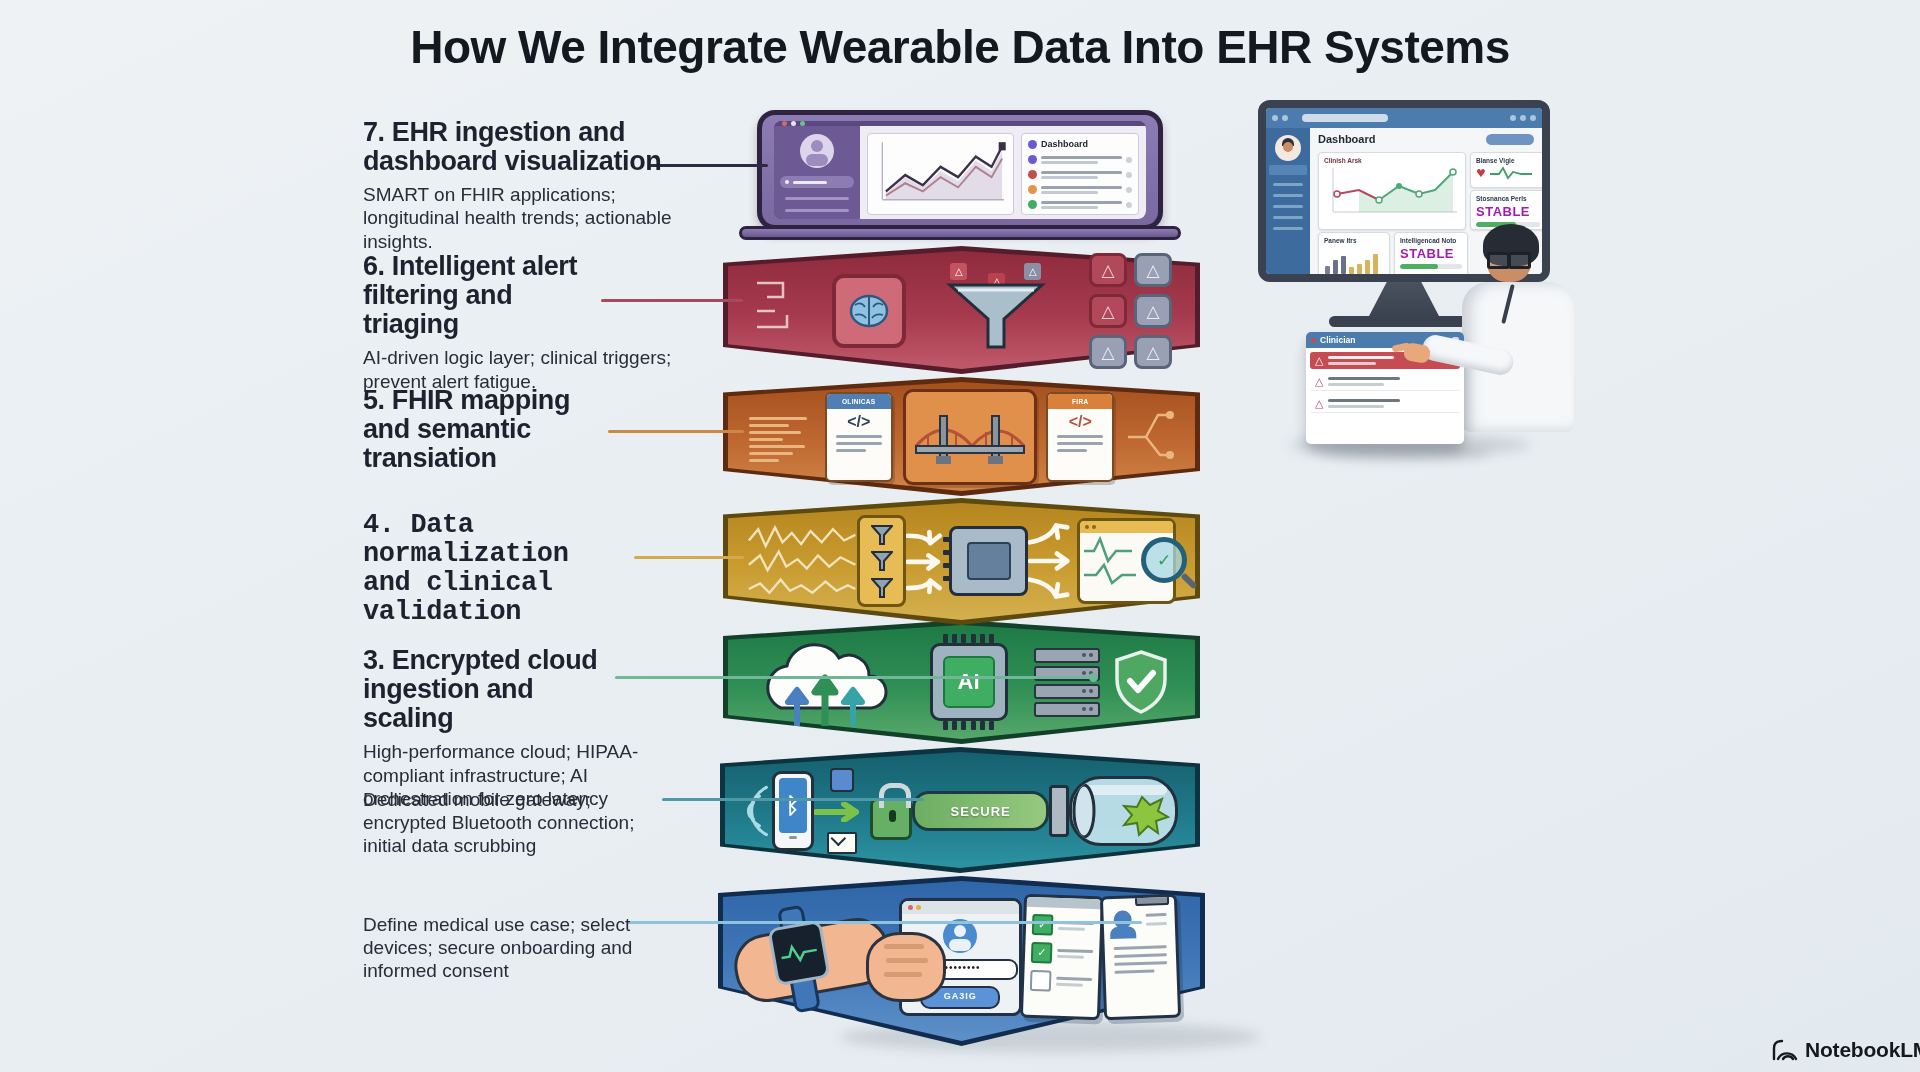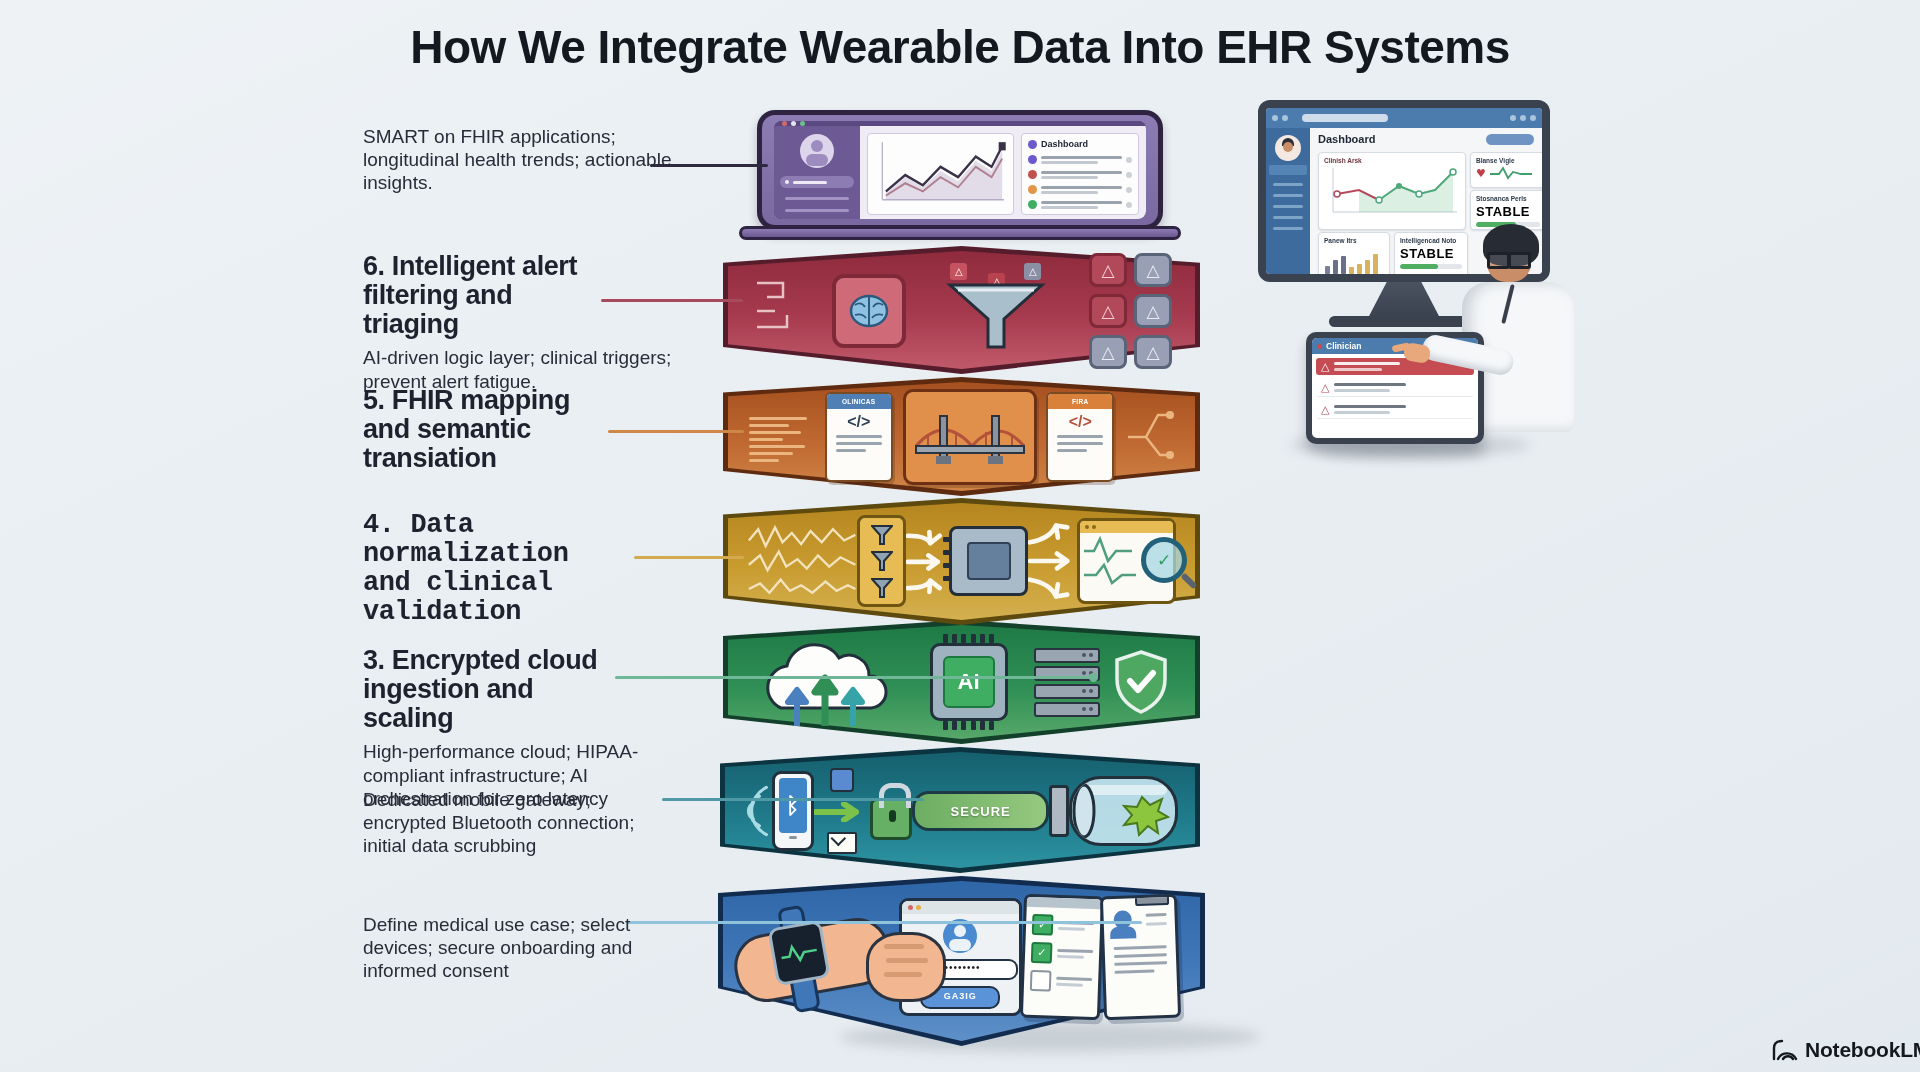--- a/index.html
+++ b/index.html
@@ -138,41 +138,41 @@
   .mside .mava:before{content:"";position:absolute;left:7px;top:3px;width:12px;height:8px;background:#2a2f38;border-radius:6px 6px 0 0;}
   .mside .mava:after{content:"";position:absolute;left:8px;top:7px;width:10px;height:10px;border-radius:50%;background:#c98d67;}
   .mside .mact{width:38px;height:10px;background:#5585b5;margin:4px auto;border-radius:2px;}
   .mside .mli{width:30px;height:3px;background:#7da3c6;border-radius:2px;margin:8px auto 0;}
   .mmain{position:absolute;left:44px;top:20px;right:0;bottom:0;background:#f4f6f8;}
   .mhead{position:absolute;left:8px;top:5px;font-size:11px;font-weight:800;color:#1d2733;}
   .mpill{position:absolute;right:8px;top:6px;width:48px;height:11px;background:#6f94c4;border-radius:6px;}
   .mcard{position:absolute;background:#fff;border:1px solid #d4dbe2;border-radius:4px;box-shadow:0 1px 2px rgba(30,40,60,.12);overflow:hidden;}
   .mcard .mt{font-size:6.5px;font-weight:700;color:#6e3240;margin:4px 0 0 5px;white-space:nowrap;}
   .mcard .mt.dk{color:#2a3a4a;}
-  .stable{font-size:13px;font-weight:700;color:#000000;margin:2px 0 0 5px;letter-spacing:.5px;}
+  .stable{font-size:13px;font-weight:700;color:#a21caf;margin:2px 0 0 5px;letter-spacing:.5px;}
   .mprog{height:5px;background:#e2e6ea;border-radius:3px;margin:3px 5px 0 5px;overflow:hidden;}
   .mprog i{display:block;height:100%;width:62%;background:#4fae62;border-radius:3px;}
   .mbars{display:flex;align-items:flex-end;gap:3px;margin:6px 0 0 6px;height:24px;}
   .mbars i{width:5px;border-radius:1px;}
   .mstand{width:72px;height:36px;background:linear-gradient(180deg,#4a5260,#3a4250);clip-path:polygon(26% 0,74% 0,100% 100%,0 100%);margin:0 auto;}
   .mbase{width:150px;height:11px;background:#3a4250;border-radius:6px;margin:-2px auto 0;}
 
   
   .clin-hair{left:1483px;top:224px;width:56px;height:42px;background:#262b34;border-radius:55% 55% 40% 40%;z-index:8;}
   .clin-face{left:1487px;top:238px;width:44px;height:44px;background:#c98d67;border-radius:42%;z-index:7;}
   .clin-glass{left:1487px;top:252px;width:17px;height:11px;border:3px solid #1d222a;border-radius:3px;z-index:9;background:rgba(255,255,255,.15);}
   .clin-glass2{left:1508px;top:252px;width:17px;height:11px;border:3px solid #1d222a;border-radius:3px;z-index:9;background:rgba(255,255,255,.15);}
   .clin-coat{left:1462px;top:282px;width:112px;height:150px;background:#f5f7f9;border-radius:26px 26px 8px 8px;z-index:6;box-shadow:inset 8px 0 14px rgba(120,135,150,.35);}
   .clin-collar{left:1506px;top:284px;width:4px;height:40px;background:#39404c;transform:rotate(14deg);z-index:7;border-radius:2px;}
   .clin-arm{left:1422px;top:342px;width:92px;height:26px;background:#f5f7f9;border-radius:14px;transform:rotate(12deg);z-index:8;box-shadow:inset 0 -4px 6px rgba(120,135,150,.35);}
   .clin-hand{left:1404px;top:344px;width:26px;height:18px;background:#e8a87c;border-radius:8px;transform:rotate(10deg);z-index:9;}
   .clin-finger{left:1392px;top:344px;width:18px;height:7px;background:#e8a87c;border-radius:4px;transform:rotate(-12deg);z-index:9;}
 
   
-  .tablet{left:1306px;top:332px;width:178px;height:112px;background:#3a4250;border-radius:10px;padding:6px;box-sizing:border-box;z-index:7;box-shadow:0 8px 12px rgba(30,40,60,.25);}
+  .tablet{left:1306px;top:332px;width:158px;height:112px;background:#3a4250;border-radius:10px;box-sizing:border-box;z-index:7;box-shadow:0 8px 12px rgba(30,40,60,.25);}
   .tscreen{width:100%;height:100%;background:#fff;border-radius:5px;overflow:hidden;}
   .thead{height:16px;background:#4b7cad;display:flex;align-items:center;gap:4px;padding:0 5px;color:#fff;font-size:8.5px;font-weight:700;}
   .thead i{width:5px;height:5px;border-radius:50%;background:#c44c52;}
   .thead .sp{flex:1;}
   .thead b{width:7px;height:7px;background:#cfdcea;border-radius:2px;}
   .talert{margin:4px;border-radius:3px;display:flex;align-items:center;gap:5px;padding:3px 5px;}
   .talert.hot{background:#c44c52;}
   .talert .tri{font-size:11px;line-height:1;}
   .talert.hot .tri{color:#fff;}
   .talert .tls b{display:block;height:3px;border-radius:2px;}
@@ -188,20 +188,21 @@
   
   .wm{left:1772px;top:1038px;display:flex;align-items:center;gap:7px;z-index:50;}
   .wm span{font-size:21px;font-weight:700;color:#15181c;letter-spacing:-0.2px;}
 </style>
 </head>
 <body>
 
 <div class="abs title">How We Integrate Wearable Data Into EHR Systems</div>
 
 <div class="abs step" style="left:363px;top:118px;">
+  <h2 style="width:300px;">7. EHR ingestion and dashboard visualization</h2>
   <p>SMART on FHIR applications; longitudinal health trends; actionable insights.</p>
 </div>
 <div class="abs step" style="left:363px;top:252px;">
   <h2 style="width:252px;">6. Intelligent alert filtering and triaging</h2>
   <p>AI-driven logic layer; clinical triggers; prevent alert fatigue.</p>
 </div>
 <div class="abs step" style="left:363px;top:386px;">
   <h2 style="width:252px;">5. FHIR mapping and semantic transiation</h2>
 </div>
 <div class="abs step" style="left:363px;top:511px;">

